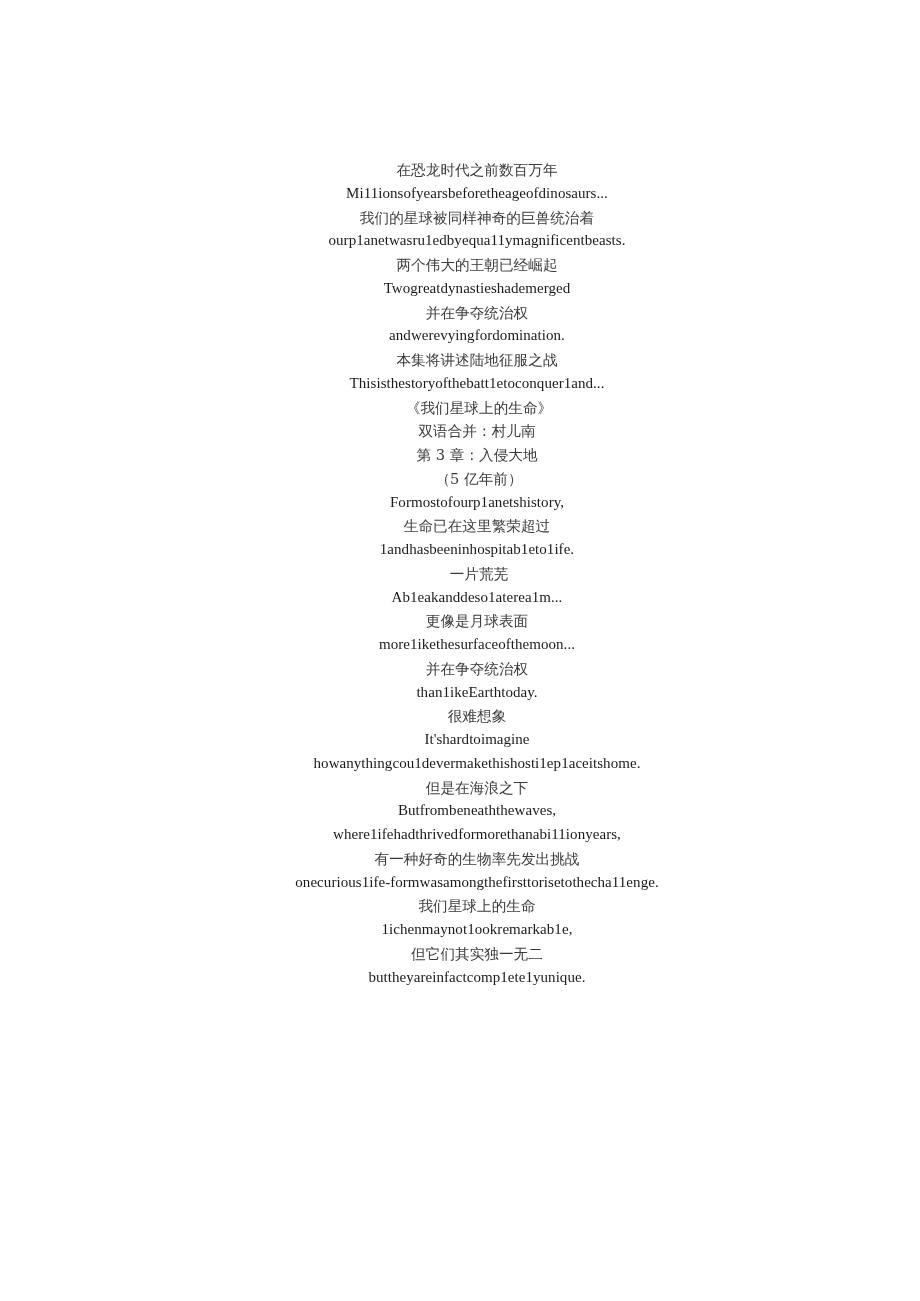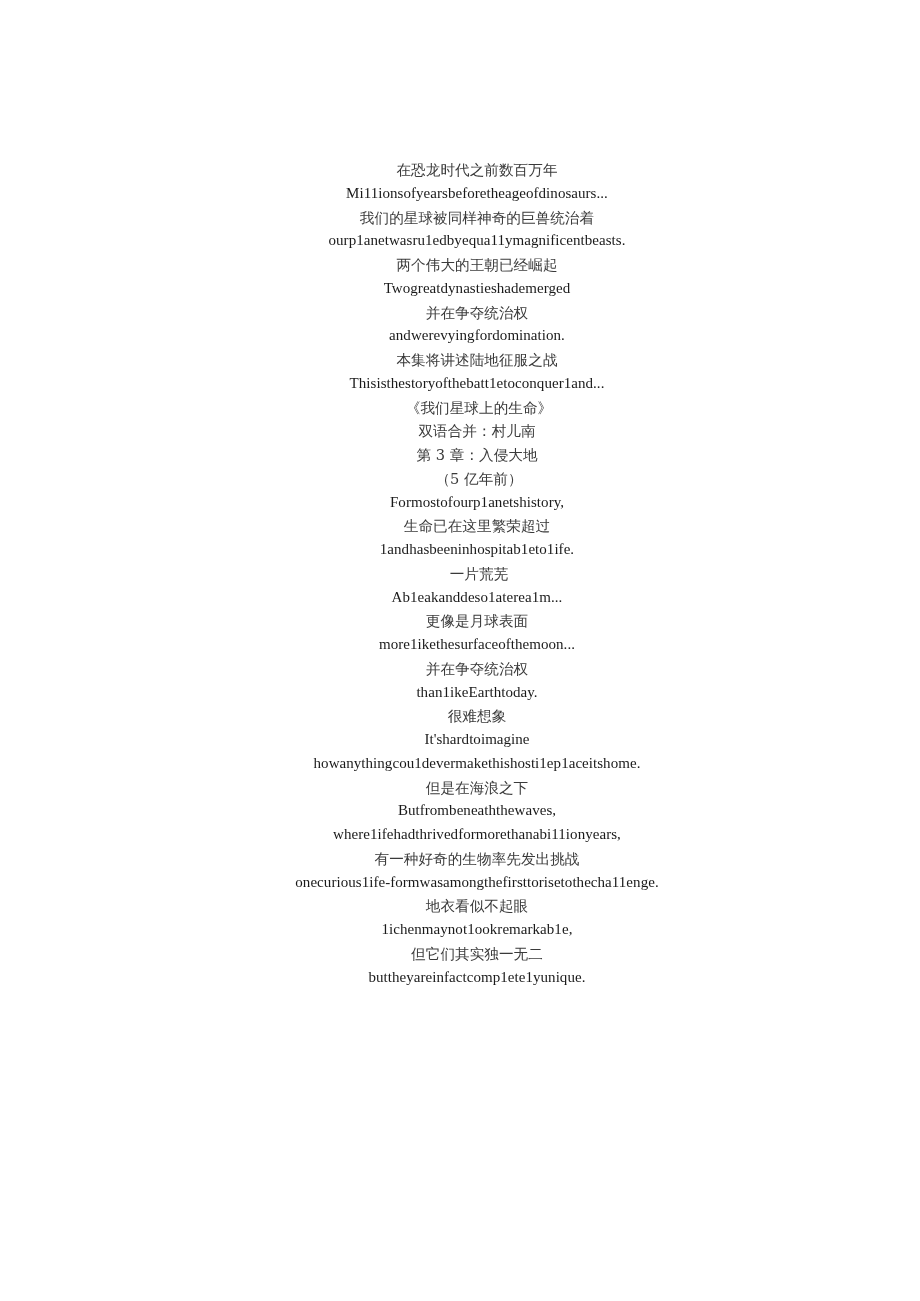--- a/index.html
+++ b/index.html
@@ -89,18 +89,18 @@
       <span class="line zh">并在争夺统治权</span>
       <span class="line en">than1ikeEarthtoday.</span>
       <span class="line zh">很难想象</span>
       <span class="line en">It'shardtoimagine</span>
       <span class="line en">howanythingcou1devermakethishosti1ep1aceitshome.</span>
       <span class="line zh">但是在海浪之下</span>
       <span class="line en">Butfrombeneaththewaves,</span>
       <span class="line en">where1ifehadthrivedformorethanabi11ionyears,</span>
       <span class="line zh">有一种好奇的生物率先发出挑战</span>
       <span class="line en">onecurious1ife-formwasamongthefirsttorisetothecha11enge.</span>
-      <span class="line zh">地衣看似不起眼</span>
+      <span class="line zh">我们星球上的生命</span>
       <span class="line en">1ichenmaynot1ookremarkab1e,</span>
       <span class="line zh">但它们其实独一无二</span>
       <span class="line en">buttheyareinfactcomp1ete1yunique.</span>
     </div>
 </div>
 
 </body></html>

